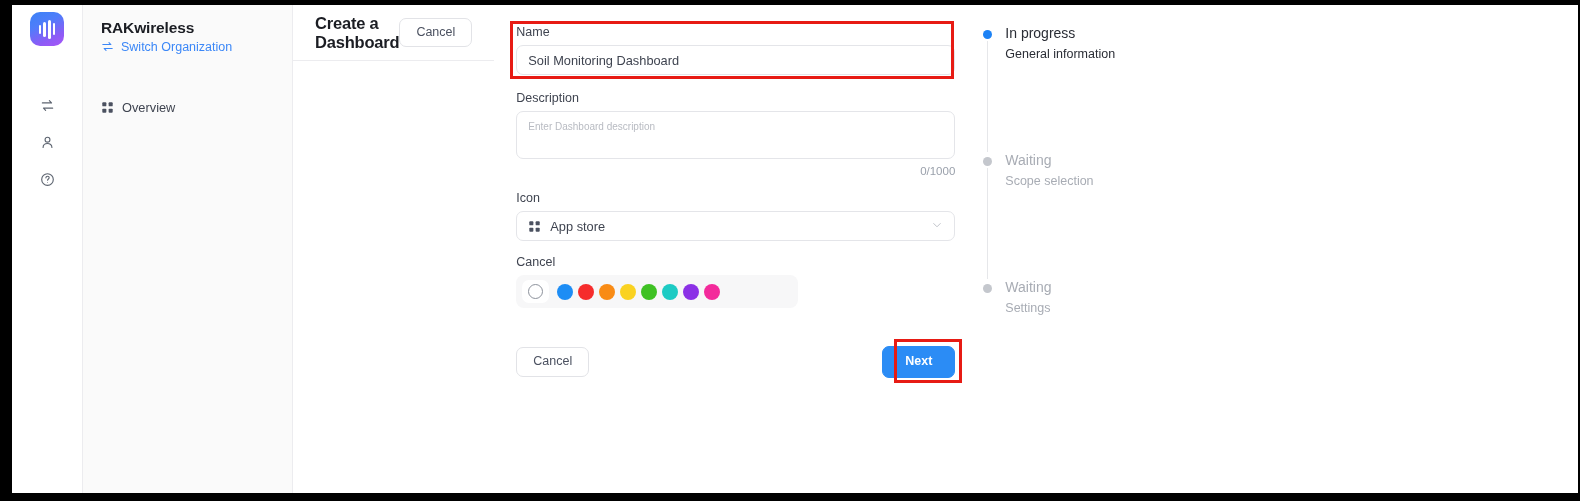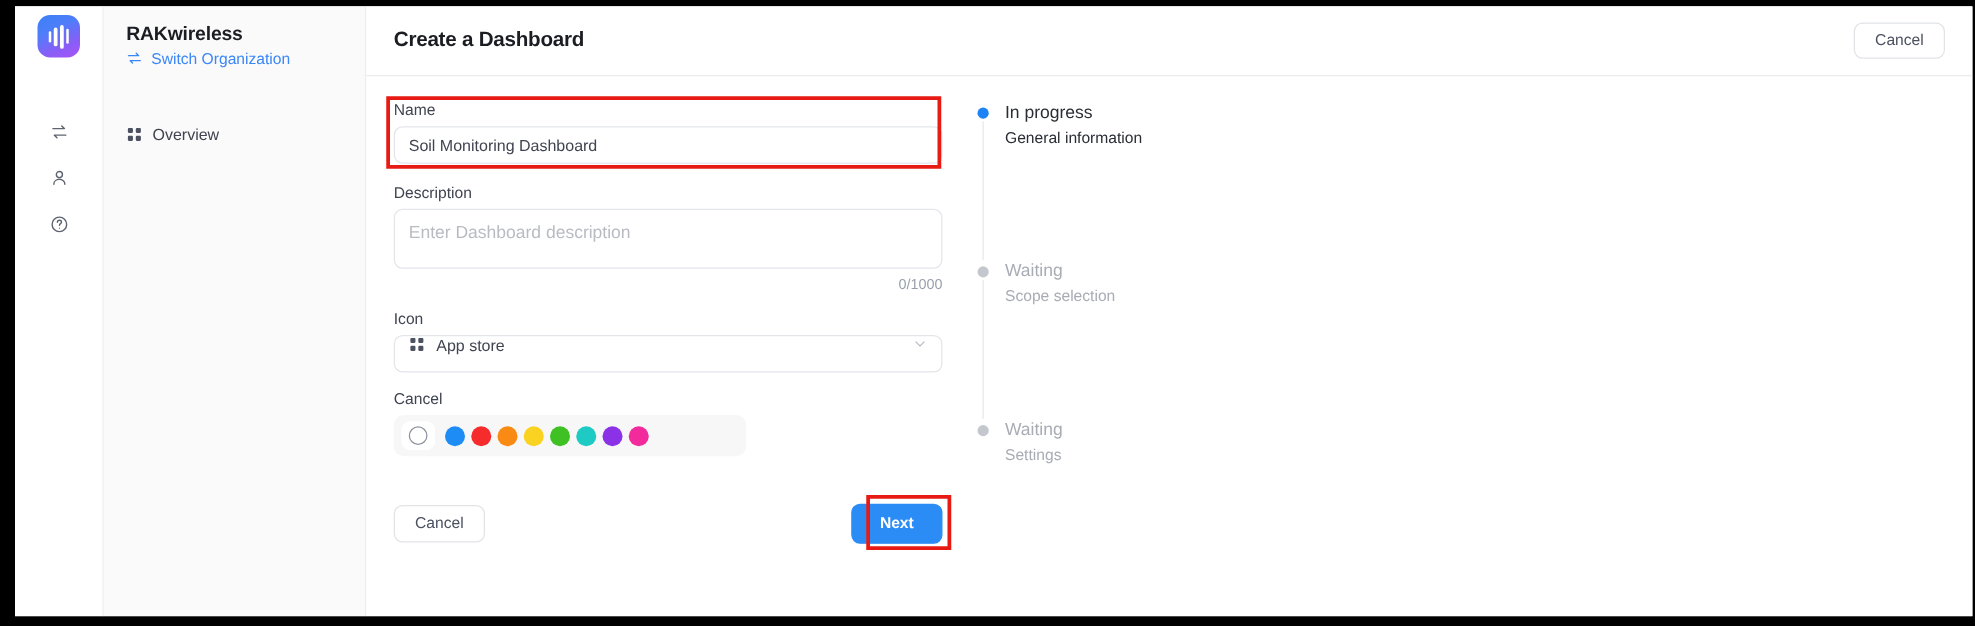--- a/index.html
+++ b/index.html
@@ -91,21 +91,21 @@
     font-size: 12.8px;
     color: #3f4450;
     cursor: pointer;
   }
   .grid-ico { display:block; }
 
   
   .main {
     flex: 1 1 auto;
     display: flex;
-    flex-direction: column;
+    flex-direction: row;
     background: #ffffff;
     min-width: 0;
   }
   .main-header {
     height: 56px;
     flex: 0 0 56px;
     border-bottom: 1px solid #ececef;
     display: flex; align-items: center;
     padding: 0 22px 0 22px;
   }
@@ -169,36 +169,36 @@
     outline: none;
   }
   .text-input::placeholder { color: #b4b7bf; }
   .textarea {
     width: 439px;
     height: 48px;
     border: 1px solid #e4e5e9;
     border-radius: 7px;
     background: #ffffff;
     font-family: "Liberation Sans", sans-serif;
-    font-size: 14px;
+    font-size: 10px;
     color: #14532d;
     padding: 9px 11px;
     resize: none;
     outline: none;
   }
   .textarea::placeholder { color: #b8bbc2; }
   .counter {
     width: 439px;
     text-align: right;
     font-size: 11.5px;
     color: #9aa0ab;
     margin-top: 2px;
   }
   .select-box {
-    display: flex; align-items: flex-start;
+    display: flex; align-items: center;
     gap: 9px;
     cursor: pointer;
   }
   .select-val { flex: 1 1 auto; }
   .chev { color: #b9bcc4; flex: 0 0 auto; }
 
   .block { margin-bottom: 14px; }
   .block-name { margin-bottom: 16px; }
 
   

